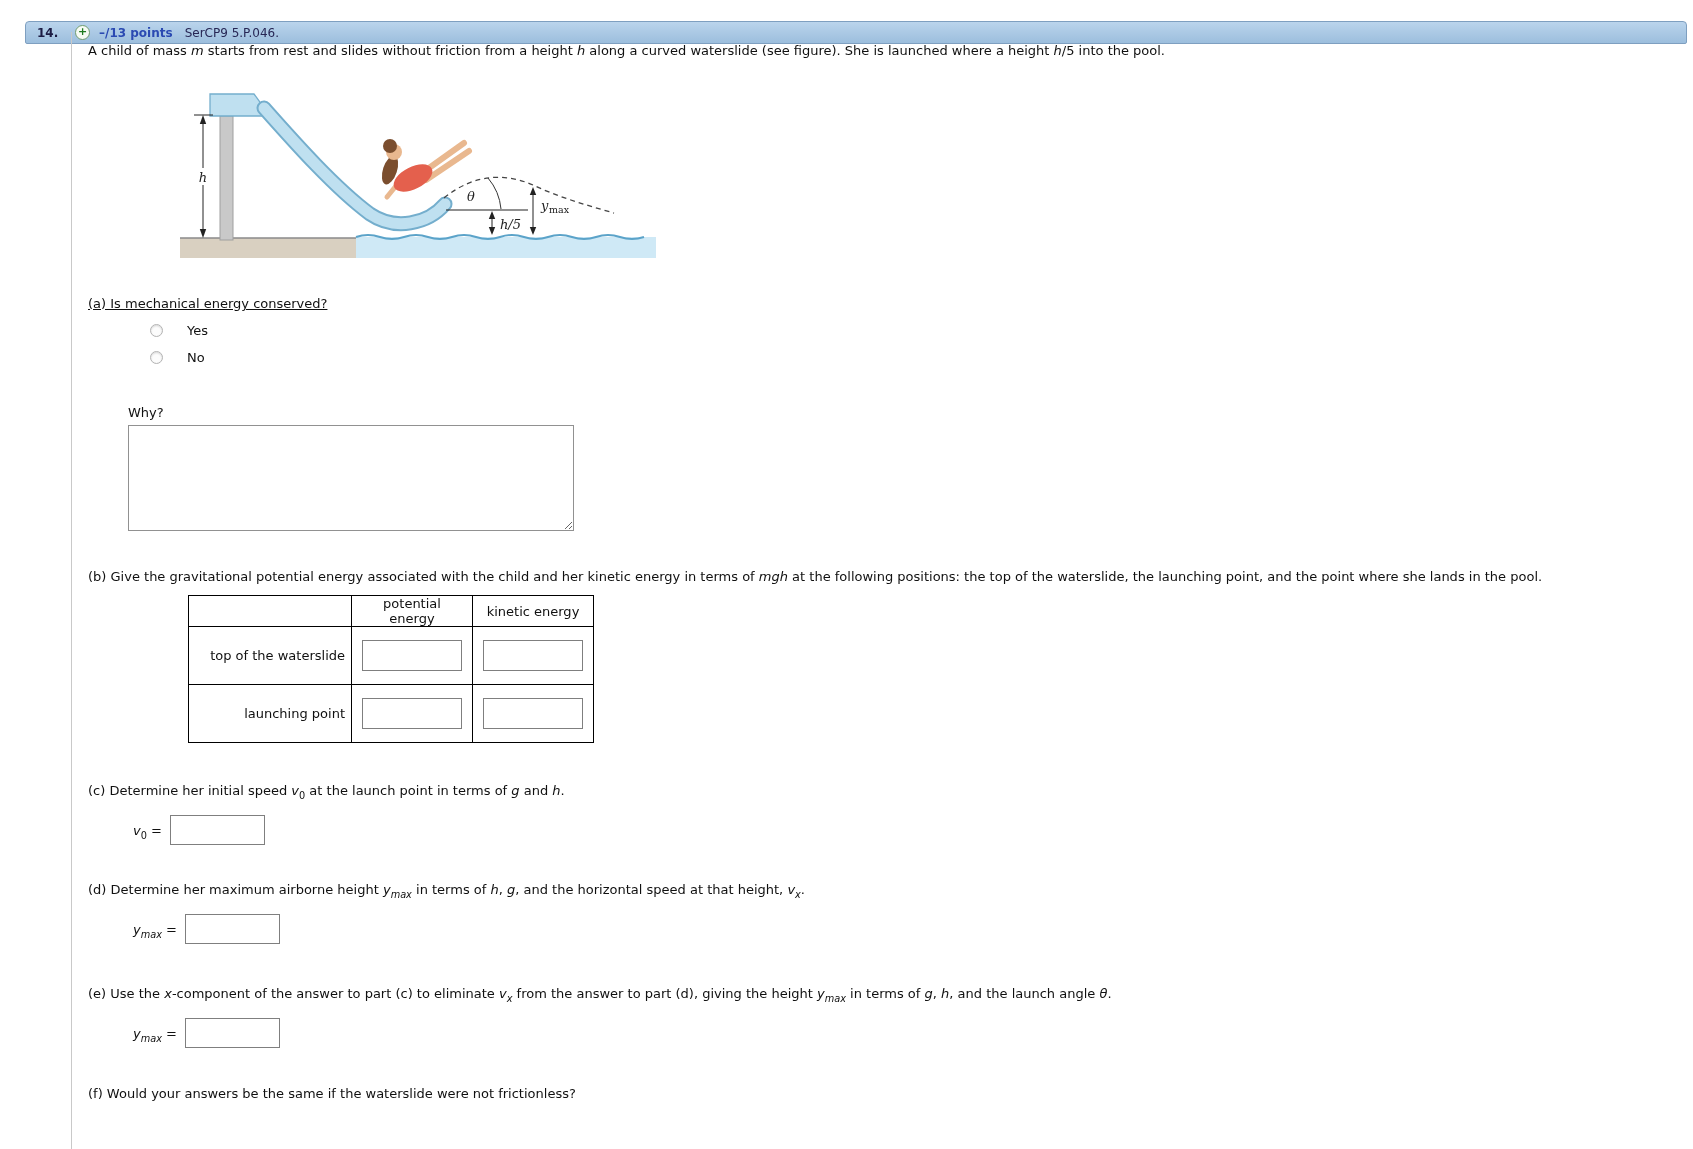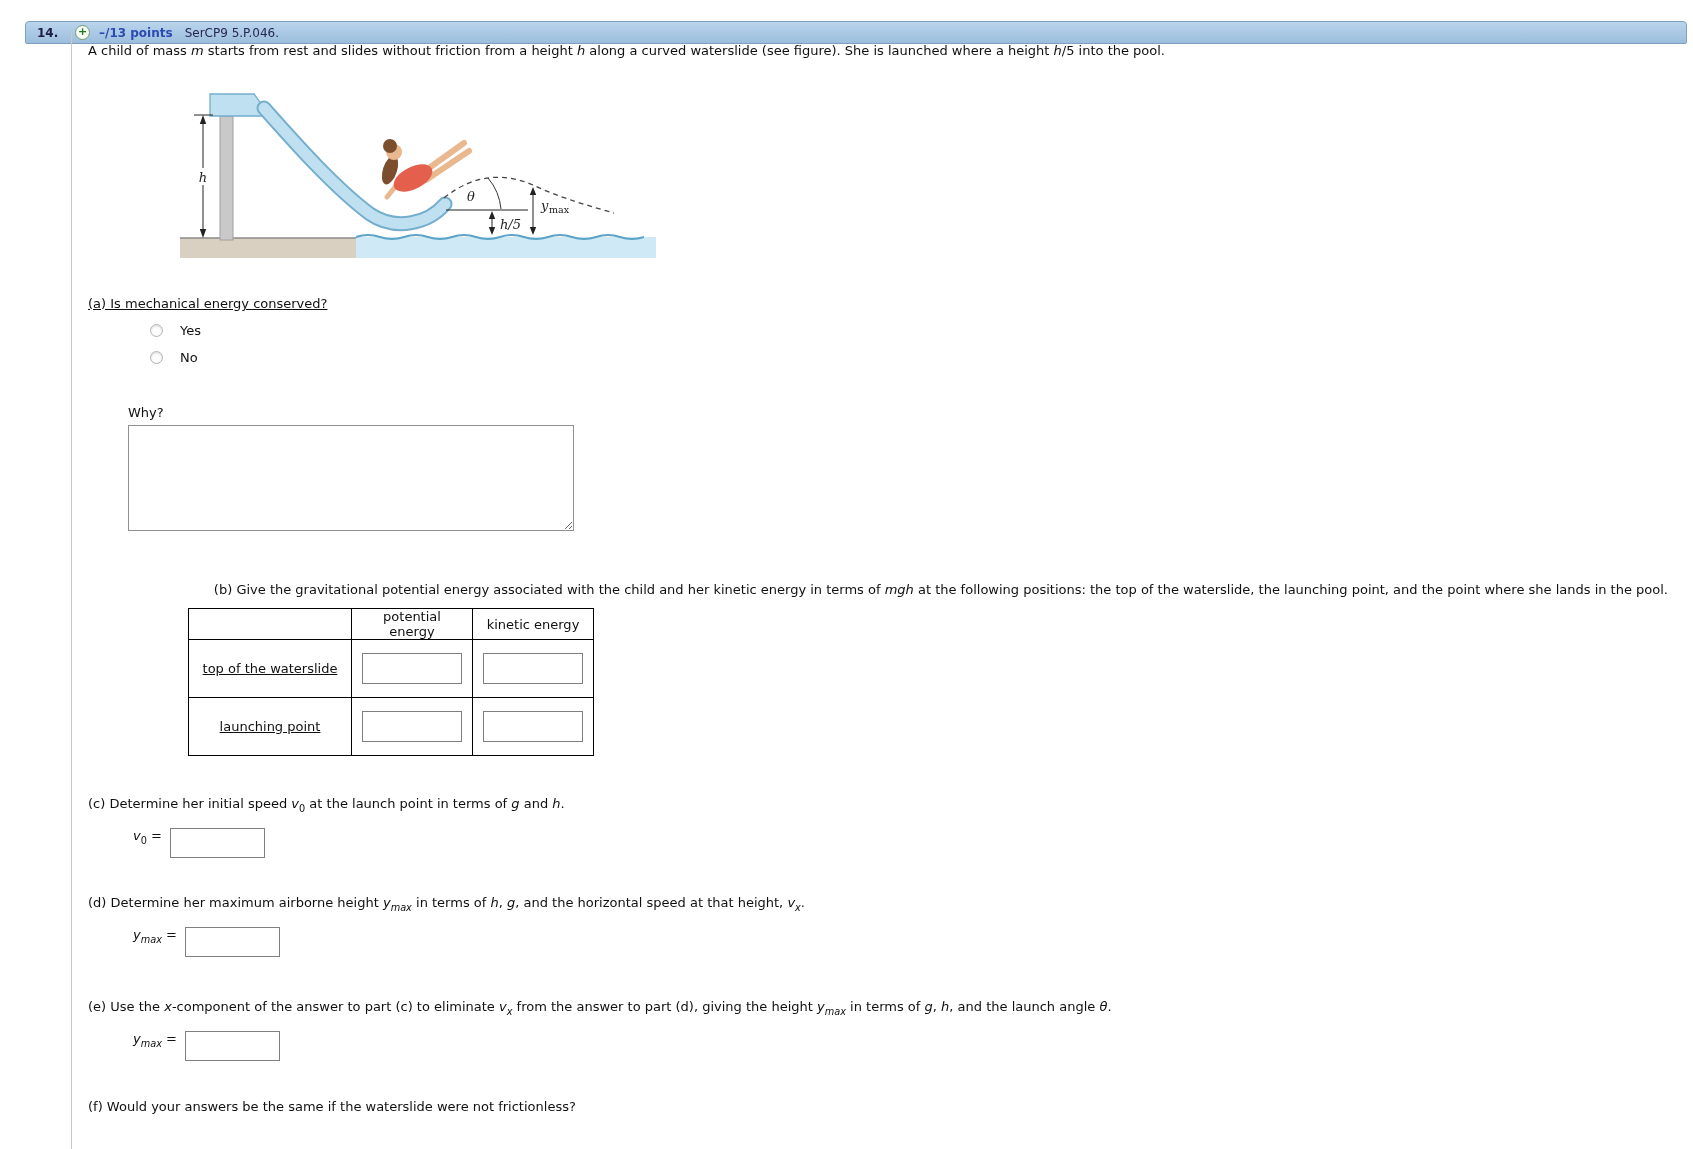--- a/index.html
+++ b/index.html
@@ -32,45 +32,45 @@
   
   .vrule{position:absolute;left:71px;top:32px;width:1px;height:1117px;background:#c9c9c9;}
 
   
   .content{position:absolute;left:88px;top:43px;width:1580px;}
   .qtext{white-space:nowrap;color:#101010;}
 
   .figwrap{margin:30px 0 0 92px;width:480px;height:172px;}
 
   .qa-label{margin-top:36px;text-decoration:underline;}
-  .opt-row{margin:12px 0 0 62px;height:15px;display:flex;align-items:center;gap:17px;}
+  .opt-row{margin:12px 0 0 62px;height:15px;display:flex;align-items:center;gap:24px;}
   input[type="radio"]{
     appearance:none;-webkit-appearance:none;margin:0;
     width:13px;height:13px;border-radius:50%;
     border:1px solid #b3b3b3;background:#fcfcfc;
     box-shadow:inset 0 1px 2px rgba(0,0,0,.15);
   }
   .why-label{margin:40px 0 0 40px;}
   .why-area{
     display:block;margin:5px 0 0 40px;width:440px;height:100px;
     border:1px solid #919191;resize:both;
     font-family:"DejaVu Sans","Liberation Sans",sans-serif;font-size:13px;
   }
 
-  .qb-label{margin-top:51px;text-align:right;}
+  .qb-label{margin-top:38px;}
   table.energy{border-collapse:collapse;margin:11px 0 0 100px;}
   table.energy td,table.energy th{border:1px solid #000;font-weight:normal;font-size:13px;color:#101010;}
   table.energy th{height:25px;padding:0 10px;text-align:center;}
-  table.energy td.rowlab{width:150px;padding:16px 6px;text-align:center;text-decoration:underline;}
+  table.energy td.rowlab{width:150px;padding:16px 6px;text-align:right;}
   table.energy td.cell{width:118px;height:55px;text-align:center;vertical-align:middle;}
   .box-input{
     width:100px;height:31px;border:1px solid #7f7f7f;background:#fff;
     font-family:"DejaVu Sans","Liberation Sans",sans-serif;font-size:13px;padding:0 4px;box-sizing:border-box;
   }
-  .ans-row{margin:17px 0 0 45px;display:flex;align-items:flex-start;gap:8px;}
+  .ans-row{margin:17px 0 0 45px;display:flex;align-items:center;gap:8px;}
   .ans-input{
     width:95px;height:30px;border:1px solid #7f7f7f;background:#fff;
     font-family:"DejaVu Sans","Liberation Sans",sans-serif;font-size:13px;padding:0 4px;box-sizing:border-box;
   }
   .qc-label{margin-top:40px;}
   .qd-label{margin-top:37px;}
   .qe-label{margin-top:42px;}
   .qf-label{margin-top:38px;}
 
   .figtext{font-family:"DejaVu Serif","Liberation Serif",serif;font-style:italic;font-size:13px;fill:#222;}

